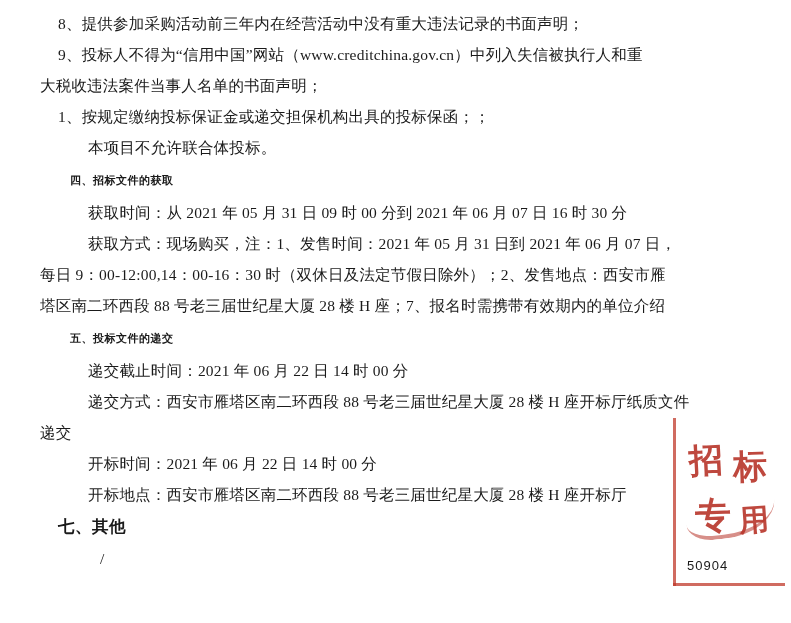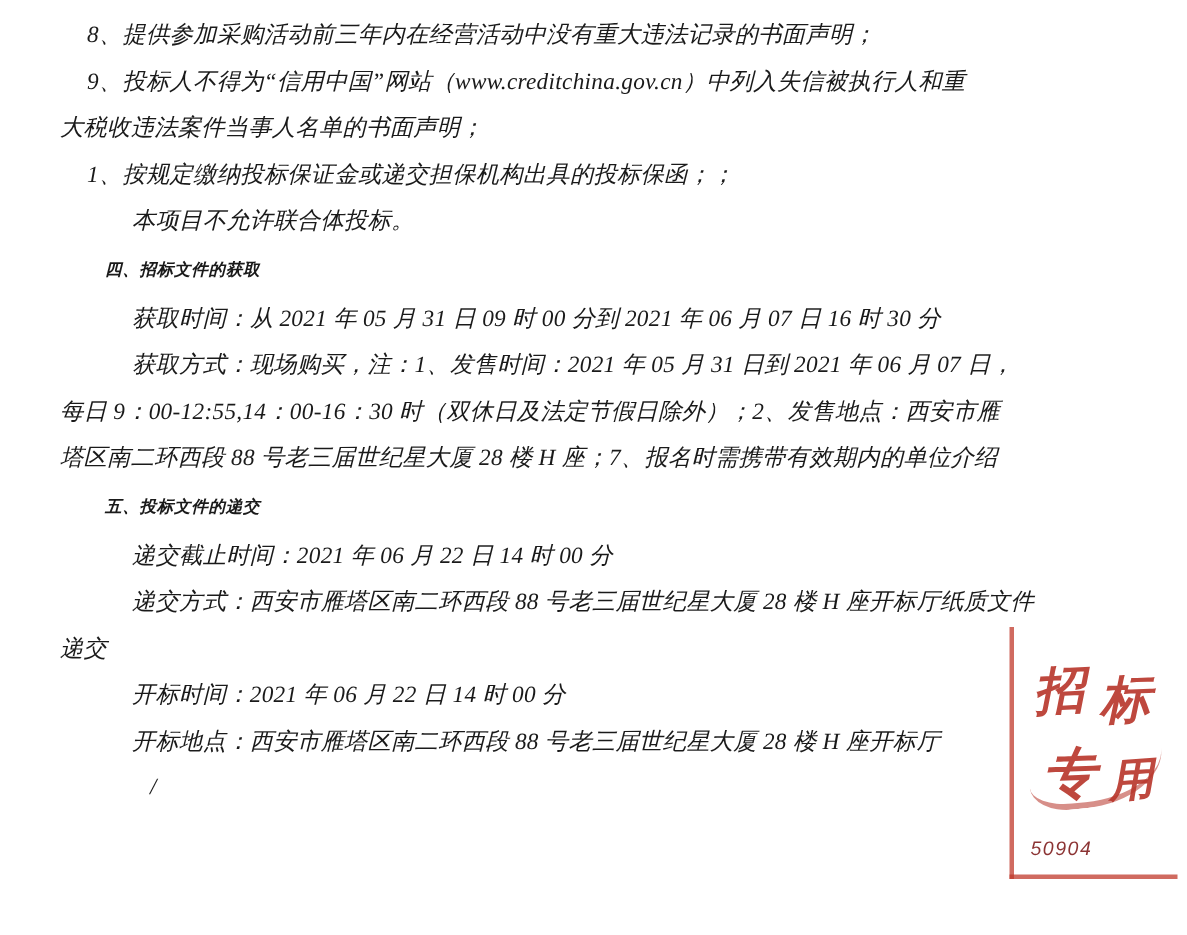--- a/index.html
+++ b/index.html
@@ -14,21 +14,20 @@
     color: #1a1a1a;
     overflow: hidden;
     position: relative;
   }
   .page {
     position: relative;
     width: 791px;
     height: 623px;
     box-sizing: border-box;
     padding: 8px 40px 17px 40px;
-    font-style: italic;
   }
   .line {
     font-size: 15.5px;
     line-height: 31px;
     white-space: nowrap;
     letter-spacing: 0.2px;
   }
   .indent-num {
     padding-left: 18px;
   }
@@ -93,21 +92,21 @@
   }
   .seal .c1 { left: 24px; top: 20px; font-size: 34px; transform: rotate(-3deg); }
   .seal .c2 { left: 68px; top: 26px; font-size: 34px; transform: rotate(-2deg); }
   .seal .c3 { left: 30px; top: 74px; font-size: 36px; transform: rotate(-2deg); }
   .seal .c4 { left: 74px; top: 82px; font-size: 30px; transform: rotate(-4deg); }
   .seal .seal-code {
     position: absolute;
     left: 22px;
     top: 140px;
     font-size: 13px;
-    color: #7f1d1d;
+    color: #000000;
     font-family: "Liberation Sans", sans-serif;
     letter-spacing: 1px;
     opacity: 0.9;
   }
   .seal .seal-sweep {
     position: absolute;
     left: 20px;
     top: 62px;
     width: 90px;
     height: 54px;
@@ -124,31 +123,32 @@
 
   <div class="line indent-num">8、提供参加采购活动前三年内在经营活动中没有重大违法记录的书面声明；</div>
   <div class="line indent-num">9、投标人不得为“信用中国”网站（www.creditchina.gov.cn）中列入失信被执行人和重</div>
   <div class="line hang">大税收违法案件当事人名单的书面声明；</div>
   <div class="line indent-num">1、按规定缴纳投标保证金或递交担保机构出具的投标保函；；</div>
   <div class="line indent-body">本项目不允许联合体投标。</div>
 
   <div class="heading">四、招标文件的获取</div>
   <div class="line indent-body">获取时间：从 2021 年 05 月 31 日 09 时 00 分到 2021 年 06 月 07 日 16 时 30 分</div>
   <div class="line indent-body">获取方式：现场购买，注：1、发售时间：2021 年 05 月 31 日到 2021 年 06 月 07 日，</div>
-  <div class="line hang">每日 9：00-12:55,14：00-16：30 时（双休日及法定节假日除外）；2、发售地点：西安市雁</div>
+  <div class="line hang">每日 9：00-12:00,14：00-16：30 时（双休日及法定节假日除外）；2、发售地点：西安市雁</div>
   <div class="line hang">塔区南二环西段 88 号老三届世纪星大厦 28 楼 H 座；7、报名时需携带有效期内的单位介绍</div>
 
   <div class="heading">五、投标文件的递交</div>
   <div class="line indent-body">递交截止时间：2021 年 06 月 22 日 14 时 00 分</div>
   <div class="line indent-body">递交方式：西安市雁塔区南二环西段 88 号老三届世纪星大厦 28 楼 H 座开标厅纸质文件</div>
   <div class="line hang">递交</div>
 
   <div class="line indent-body">开标时间：2021 年 06 月 22 日 14 时 00 分</div>
   <div class="line indent-body">开标地点：西安市雁塔区南二环西段 88 号老三届世纪星大厦 28 楼 H 座开标厅</div>
 
+  <div class="heading2">七、其他</div>
   <div class="slash">/</div>
 
   <div class="seal">
     <div class="seal-border-l"></div>
     <div class="seal-border-b"></div>
     <div class="seal-char c1">招</div>
     <div class="seal-char c2">标</div>
     <div class="seal-sweep"></div>
     <div class="seal-char c3">专</div>
     <div class="seal-char c4">用</div>

